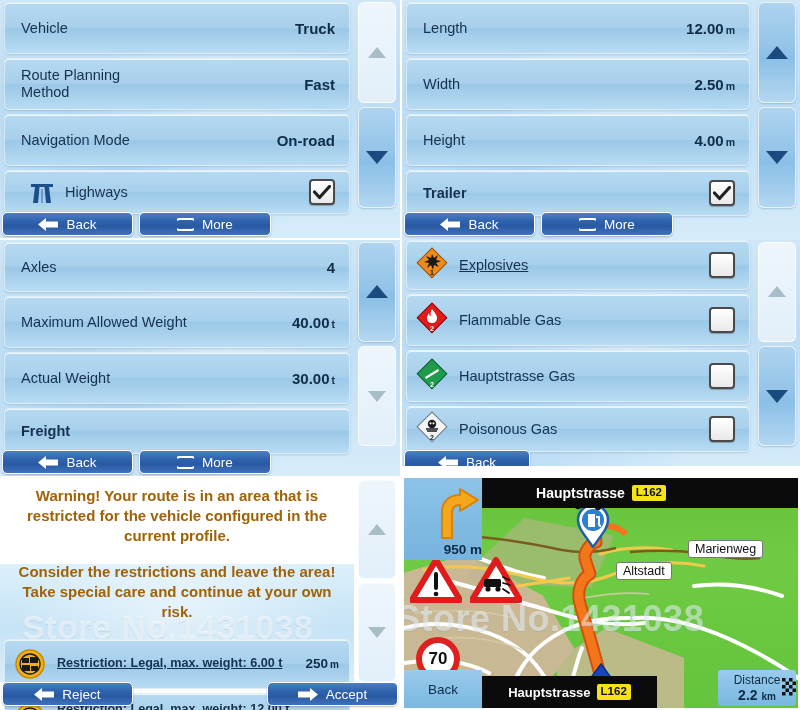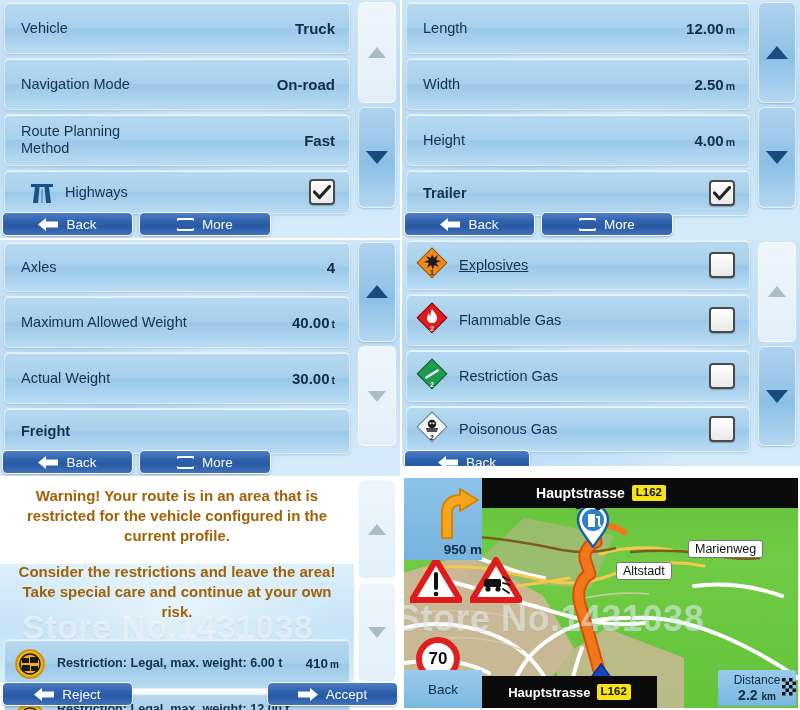--- a/index.html
+++ b/index.html
@@ -121,21 +121,21 @@
   .warn p.second { margin-top:16px; }
   .restr {
     margin:0 4px 4px 4px;
     border-radius:5px;
     display:flex; align-items:center; gap:10px;
     padding:6px 10px 6px 8px;
     background:linear-gradient(180deg,#b6d9f1 0%, #a8d0ec 48%, #9bc8e8 52%, #b9dcf3 100%);
     border:1px solid rgba(255,255,255,.55);
     box-shadow:0 1px 0 rgba(255,255,255,.75) inset;
   }
-  .restr .rtxt { flex:1 1 auto; font-size:12.6px; font-weight:bold; color:#16314e; line-height:1.22; }
+  .restr .rtxt { flex:1 1 auto; font-size:12.6px; font-weight:bold; color:#16314e; line-height:1.22;text-decoration:underline; }
   .restr .rdist { font-size:13.5px; font-weight:bold; color:#102c47; white-space:nowrap; }
   .restr .rdist .unit { font-size:10px; margin-left:2px; }
 
   
   .map { position:absolute; overflow:hidden; background:#6ec83c; }
   .maplbl-top {
     position:absolute; left:0; right:0; top:0; height:30px;
     background:#0b0b0b;
     display:flex; align-items:center; justify-content:center; gap:7px;
     color:#ffffff; font-size:14px; font-weight:bold;
@@ -202,27 +202,27 @@
 <div class="grid">
 
   <div class="panel" style="left:0;top:0;width:400px;height:238px;">
     <div class="watermark" style="left:10px;top:128px;">Store No.1431038</div>
     <div class="listwrap">
       <div class="row" style="height:52px;margin-top:2px;">
         <span class="lbl">Vehicle</span>
         <span class="val">Truck</span>
       </div>
       <div class="row" style="height:52px;">
-        <span class="lbl">Navigation Mode</span>
-        <span class="val">On-road</span>
-      </div>
-      <div class="row" style="height:52px;">
         <span class="lbl">Route Planning
 Method</span>
         <span class="val">Fast</span>
+      </div>
+      <div class="row" style="height:52px;">
+        <span class="lbl">Navigation Mode</span>
+        <span class="val">On-road</span>
       </div>
       <div class="row" style="height:44px;padding-left:20px;">
         <span style="flex:0 0 34px;display:flex;align-items:center;justify-content:center;">
           <svg width="28" height="24" viewBox="0 0 28 24">
             <path d="M3 4 L25 4 L25 7 L3 7 Z" fill="#1a4f8a"></path>
             <path d="M7 7 L11.5 7 L10 23 L5 23 Z" fill="#1a4f8a"></path>
             <path d="M16.5 7 L21 7 L23 23 L18 23 Z" fill="#1a4f8a"></path>
             <path d="M13.6 9 L14.4 9 L14.4 23 L13.6 23 Z" fill="#1a4f8a"></path>
           </svg>
         </span>
@@ -381,21 +381,21 @@
       </div>
 
       <div class="row" style="height:52px;padding-left:8px;">
         <span style="flex:0 0 36px;">
           <svg width="34" height="34" viewBox="0 0 34 34">
             <rect x="17" y="2" width="21" height="21" transform="rotate(45 17 2)" fill="#1f9b4e" stroke="#0a5c2b" stroke-width="1"></rect>
             <path d="M10 20 L23 12 L24 14 L11 22 Z" fill="#fff"></path>
             <text x="17" y="30" font-size="7" font-weight="bold" fill="#fff" text-anchor="middle" font-family="Liberation Sans">2</text>
           </svg>
         </span>
-        <span class="lbl" style="margin-left:8px;">Restriction Gas</span>
+        <span class="lbl" style="margin-left:8px;">Hauptstrasse Gas</span>
         <span class="cbox"></span>
       </div>
 
       <div class="row" style="height:46px;padding-left:8px;">
         <span style="flex:0 0 36px;">
           <svg width="34" height="34" viewBox="0 0 34 34">
             <rect x="17" y="2" width="21" height="21" transform="rotate(45 17 2)" fill="#f2f4f6" stroke="#6a7a85" stroke-width="1"></rect>
             <circle cx="17" cy="14" r="4.2" fill="#1a1a1a"></circle>
             <circle cx="15.5" cy="13.3" r="1.1" fill="#f2f4f6"></circle>
             <circle cx="18.5" cy="13.3" r="1.1" fill="#f2f4f6"></circle>
@@ -443,21 +443,21 @@
           <svg width="32" height="32" viewBox="0 0 32 32">
             <circle cx="16" cy="16" r="14" fill="#f0b21a" stroke="#c98a00" stroke-width="1.5"></circle>
             <circle cx="16" cy="16" r="10" fill="none" stroke="#1a1a1a" stroke-width="1.4"></circle>
             <rect x="8" y="10" width="7" height="5" fill="#1a1a1a"></rect>
             <rect x="16" y="9" width="8" height="6" fill="#1a1a1a"></rect>
             <rect x="8" y="17" width="8" height="6" fill="#1a1a1a"></rect>
             <rect x="17" y="18" width="7" height="5" fill="#1a1a1a"></rect>
           </svg>
         </span>
         <span class="rtxt">Restriction: Legal, max. weight: 6.00 t</span>
-        <span class="rdist"><span>410</span><span class="unit">m</span></span>
+        <span class="rdist"><span>250</span><span class="unit">m</span></span>
       </div>
 
       <div class="restr" style="height:50px;">
         <span style="flex:0 0 34px;display:flex;align-items:center;justify-content:center;">
           <svg width="32" height="32" viewBox="0 0 32 32">
             <circle cx="16" cy="16" r="14" fill="#f0b21a" stroke="#c98a00" stroke-width="1.5"></circle>
             <circle cx="16" cy="16" r="10" fill="none" stroke="#1a1a1a" stroke-width="1.4"></circle>
             <rect x="8" y="10" width="7" height="5" fill="#1a1a1a"></rect>
             <rect x="16" y="9" width="8" height="6" fill="#1a1a1a"></rect>
             <rect x="8" y="17" width="8" height="6" fill="#1a1a1a"></rect>

